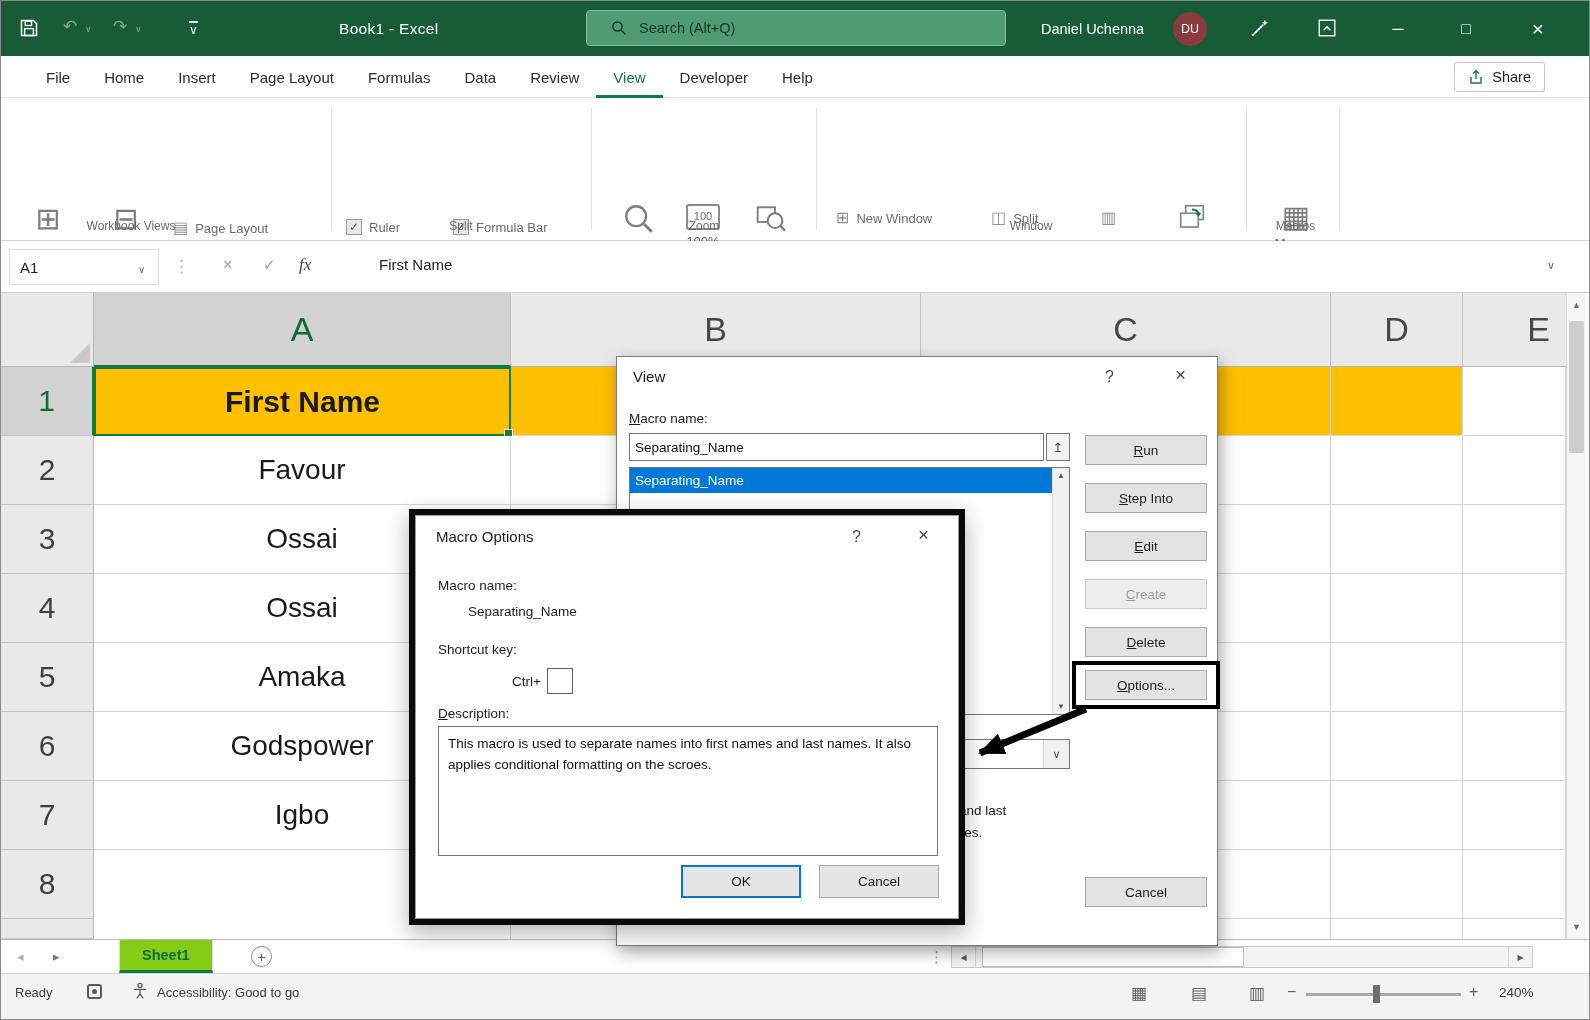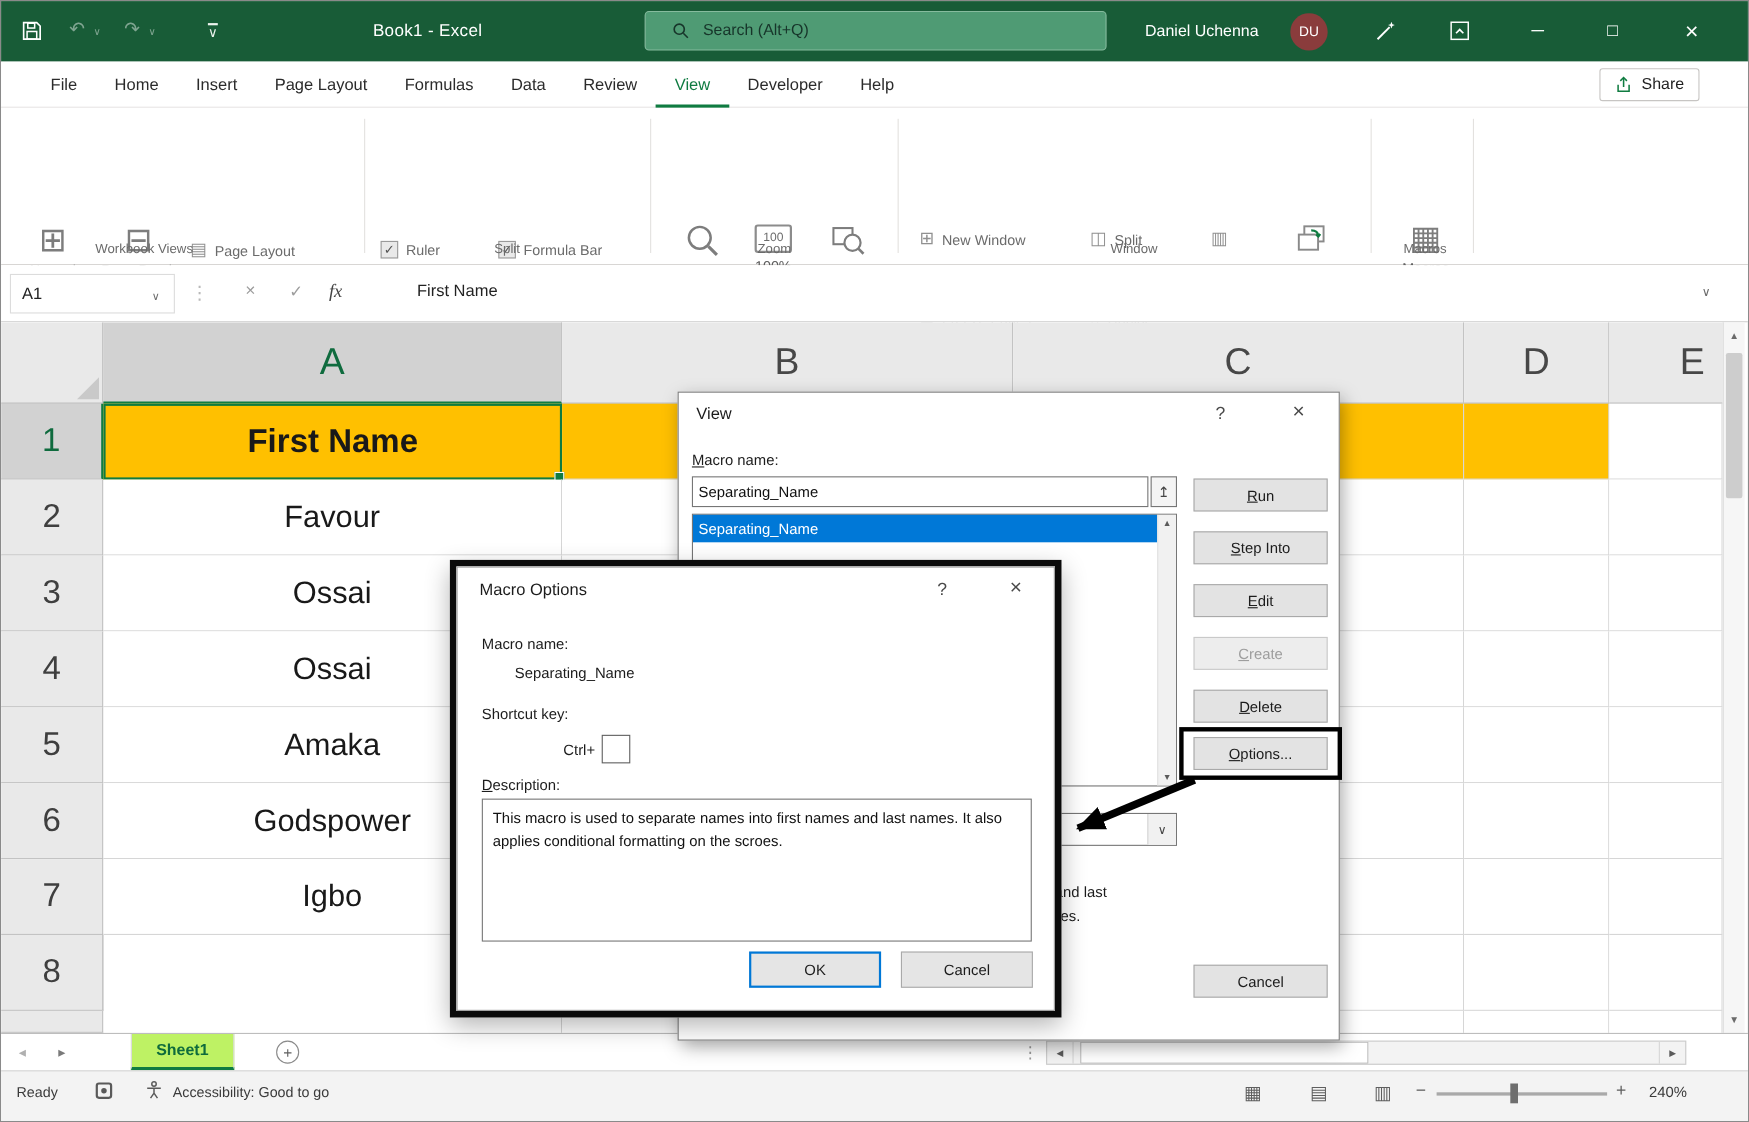--- a/index.html
+++ b/index.html
@@ -76,21 +76,21 @@
 .dlg2 { position:absolute; left:408px; top:508px; width:556px; height:416px; border:6px solid #0b0b0b; background:#fff; z-index:20; box-shadow:0 8px 22px rgba(0,0,0,.3); font-size:13.5px; color:#1c1c1c; }
 .dlg2 .inner { position:absolute; inset:0; border:1px solid #9a9a9a; background:#fff;padding-left:28px; }
 .descbox { position:absolute; left:22px; top:210px; width:500px; height:130px; border:1px solid #767676; padding:6px 9px; font-size:13.5px; line-height:21px; color:#111; }
 .okbtn { position:absolute; width:120px; height:33px; background:#e5e5e5; border:1px solid #a9a9a9; display:flex; align-items:center; justify-content:center; font-size:13.5px; }
 .okbtn.default { border:2px solid #0078d7;text-align:right; }
 
 .arrow-svg { position:absolute; left:935px; top:690px; z-index:40; pointer-events:none; }
 
 
 .sheetbar { position:absolute; left:0; top:938px; width:100%; height:34px; background:#fff; border-top:1px solid #bdbdbd; }
-.sheettab { position:absolute; left:118px; top:0; height:33px; display:flex; align-items:center; padding:0 22px; font-size:14.5px; font-weight:bold; color:#0e6b3c; border-bottom:3px solid #0f7b41; border-left:1px solid #dadada; border-right:1px solid #dadada; background:#bef264; }
+.sheettab { position:absolute; left:118px; top:0; height:33px; display:flex; align-items:center; padding:0 22px; font-size:14.5px; font-weight:bold; color:#0e6b3c; border-bottom:3px solid #0f7b41; border-left:1px solid #dadada; border-right:1px solid #dadada; background:#84cc16; }
 .addsheet { position:absolute; left:250px; top:6px; width:21px; height:21px; border:1px solid #8a8a8a; border-radius:50%; display:flex; align-items:center; justify-content:center; font-size:14px; color:#5f5f5f; }
 .hscroll { position:absolute; left:950px; top:6px; width:582px; height:22px; border:1px solid #cacaca; background:#f3f3f3; }
 .hbtn { position:absolute; top:0; width:24px; height:20px; display:flex; align-items:center; justify-content:center; font-size:8px; color:#5a5a5a; }
 .hthumb { position:absolute; left:30px; top:0; width:262px; height:20px; background:#fff; border:1px solid #bdbdbd; }
 
 
 .statusbar { position:absolute; left:0; top:972px; width:100%; height:48px; background:#f3f3f3; border-top:1px solid #d4d4d4; font-size:13px; color:#3a3a3a; }
 .sicon { position:absolute; font-size:17px; color:#5e5e5e; }
 .recicon { position:absolute; left:86px; top:10px; width:15px; height:15px; border:2px solid #5a5a5a; border-radius:3px; display:flex; align-items:center; justify-content:center; }
 .recicon i { width:5px; height:5px; background:#5a5a5a; border-radius:50%; }

